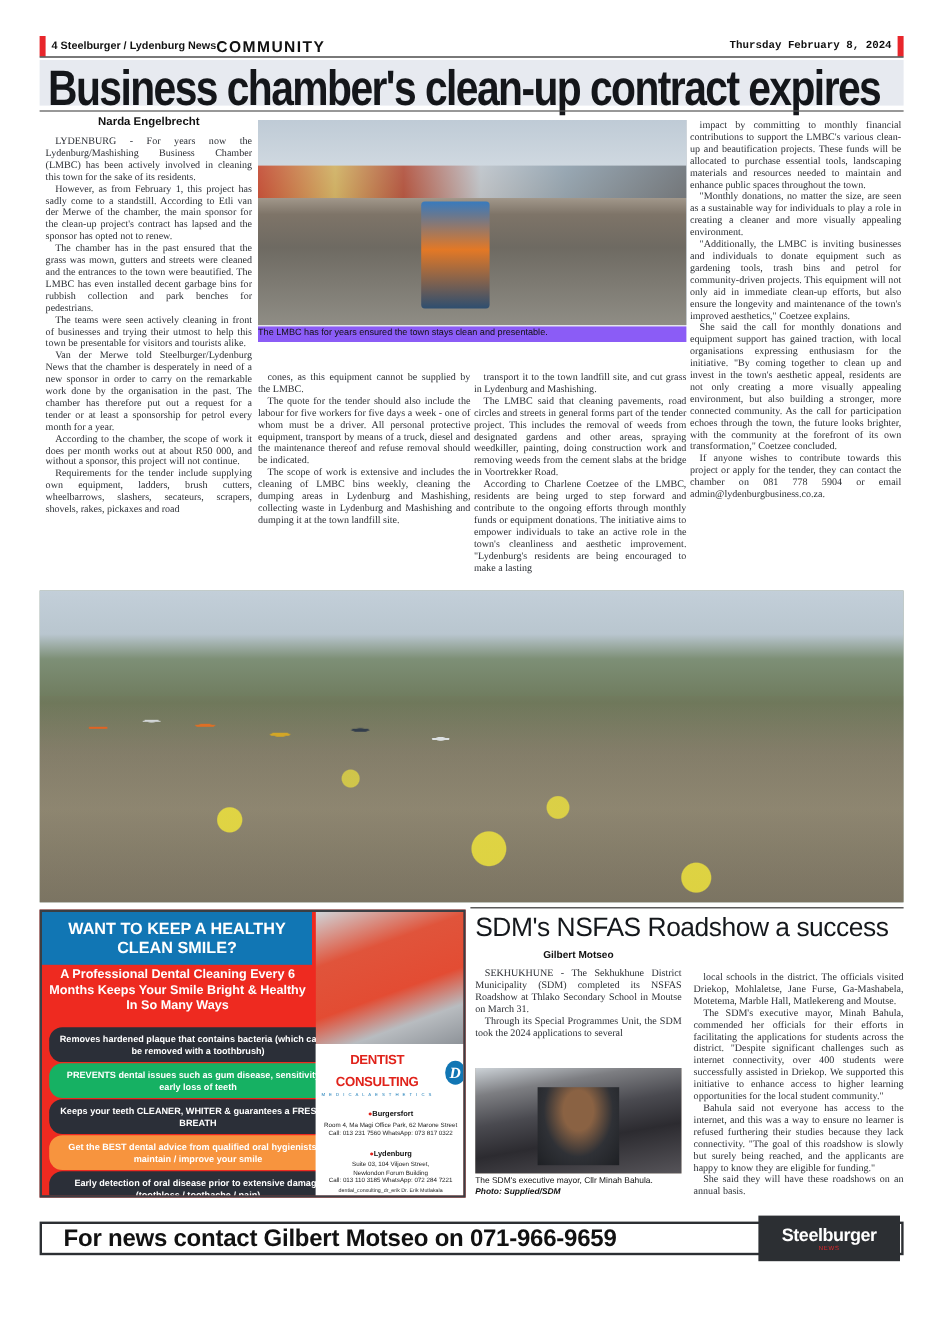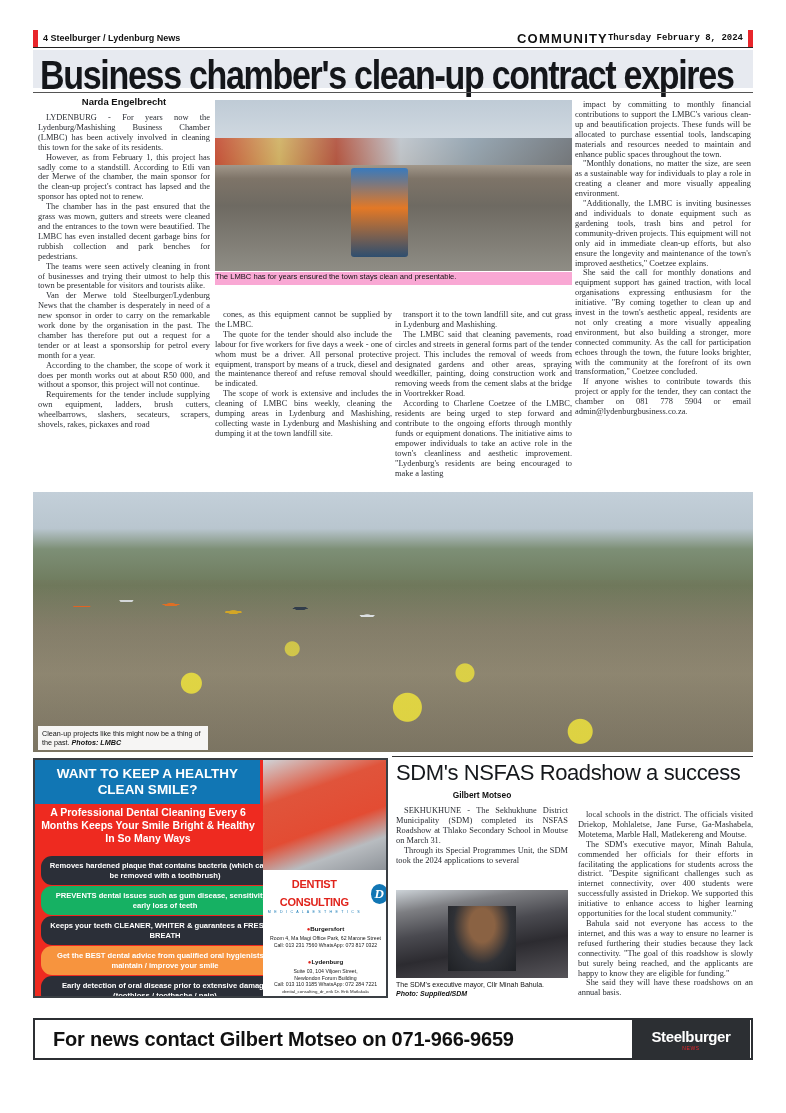--- a/index.html
+++ b/index.html
@@ -23,21 +23,21 @@
   }
   .mast-bar-l, .mast-bar-r {
     width: 5px; height: 17px; background: #e8262b; flex: 0 0 auto;
   }
   .mast-left {
     font-family: "Liberation Sans", sans-serif;
     font-size: 9px; font-weight: bold; color: #111;
     margin-left: 5px; white-space: nowrap;
   }
   .mast-center {
-    flex: 1; text-align: right;
+    flex: 1; text-align: left;
     font-family: "Liberation Sans", sans-serif;
     font-size: 13px; font-weight: bold; letter-spacing: 1.2px; color: #111;
   }
   .mast-right {
     font-family: Liberation Mono, monospace;
     font-size: 9px; font-weight: bold; color: #111;
     margin-right: 5px; white-space: nowrap;
   }
   .mast-rule {
     position: absolute; left: 33px; top: 47px; width: 720px; height: 1px;
@@ -96,21 +96,21 @@
     position: absolute; left: 215px; top: 100px;
     width: 357px; height: 171px;
     overflow: hidden;
     background: #8a99a8;
   }
   .cap-top {
     position: absolute; left: 215px; top: 272px;
     width: 357px; height: 13px;
     font-family: "Liberation Sans", sans-serif;
     font-size: 7.6px; color: #111;
-    background: #f9a8d4;
+    background: #8b5cf6;
   }
 
   
   .photo-big {
     position: absolute; left: 33px; top: 492px;
     width: 720px; height: 260px;
     overflow: hidden;
     background: #9aa79b;
   }
   .cap-big {
@@ -230,21 +230,21 @@
   .sdm-cap {
     position: absolute; left: 396px; top: 980px; width: 172px;
     font-family: "Liberation Sans", sans-serif;
     font-size: 7px; line-height: 9px; color: #111;
   }
   .sdm-cap i { font-style: italic; font-weight: bold; }
 
   
   .footer {
     position: absolute; left: 33px; top: 1018px;
-    width: 720px; height: 42px;
+    width: 720px; height: 28px;
     border: 2px solid #2c2f33;
     background: #ffffff;
     display: flex; align-items: center;
   }
   .footer-text {
     flex: 1;
     font-family: "Liberation Sans", sans-serif;
     font-size: 20px; font-weight: bold; color: #111;
     padding-left: 18px;
     letter-spacing: -0.2px;
@@ -386,23 +386,20 @@
         <p>"Additionally, the LMBC is inviting businesses and individuals to donate equipment such as gardening tools, trash bins and petrol for community-driven projects. This equipment will not only aid in immediate clean-up efforts, but also ensure the longevity and maintenance of the town's improved aesthetics," Coetzee explains.</p>
         <p>She said the call for monthly donations and equipment support has gained traction, with local organisations expressing enthusiasm for the initiative. "By coming together to clean up and invest in the town's aesthetic appeal, residents are not only creating a more visually appealing environment, but also building a stronger, more connected community. As the call for participation echoes through the town, the future looks brighter, with the community at the forefront of its own transformation," Coetzee concluded.</p>
         <p>If anyone wishes to contribute towards this project or apply for the tender, they can contact the chamber on 081 778 5904 or email admin@lydenburgbusiness.co.za.</p>
       </div>
     </div>
   </div>
 
   <div class="photo-big">
     <div class="ph-big"></div>
   </div>
-  <div class="cap-big">
-    <span>Clean-up projects like this might now be a thing of the past. </span><i>Photos: LMBC</i>
-  </div>
 
   <div class="ad">
     <div class="ad-code">4764884676</div>
     <div class="ad-blue">WANT TO KEEP A HEALTHY CLEAN SMILE?</div>
     <div class="ad-sub">A Professional Dental Cleaning Every 6 Months Keeps Your Smile Bright &amp; Healthy In So Many Ways</div>
 
     <div class="pill p-dark" style="top:96px">Removes hardened plaque that contains bacteria (which cannot be removed with a toothbrush)</div>
     <div class="pill p-green" style="top:126px">PREVENTS dental issues such as gum disease, sensitivity &amp; early loss of teeth</div>
     <div class="pill p-dark" style="top:156px">Keeps your teeth CLEANER, WHITER &amp; guarantees a FRESHER BREATH</div>
     <div class="pill p-orange" style="top:186px">Get the BEST dental advice from qualified oral hygienists to maintain / improve your smile</div>

